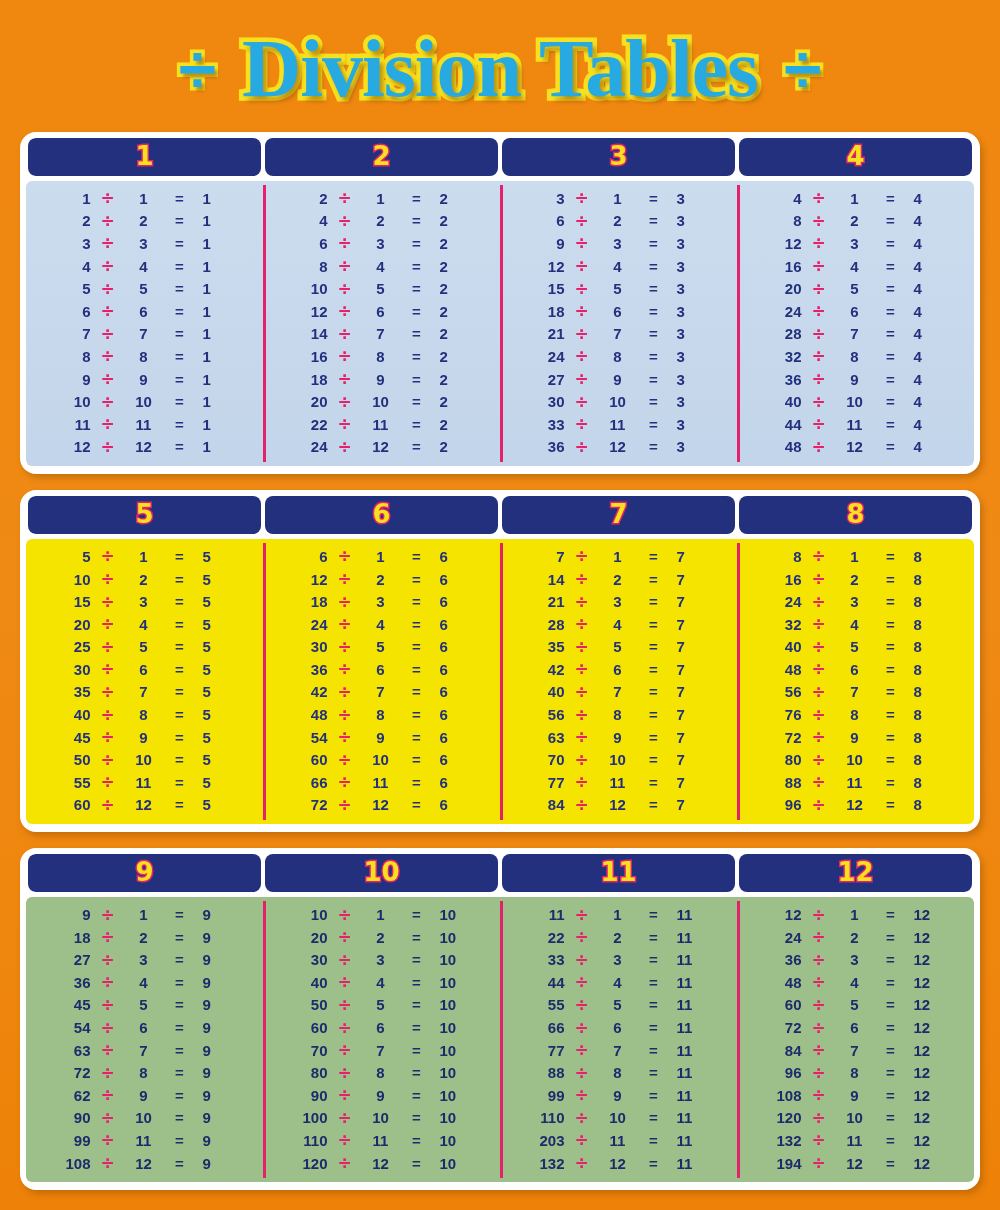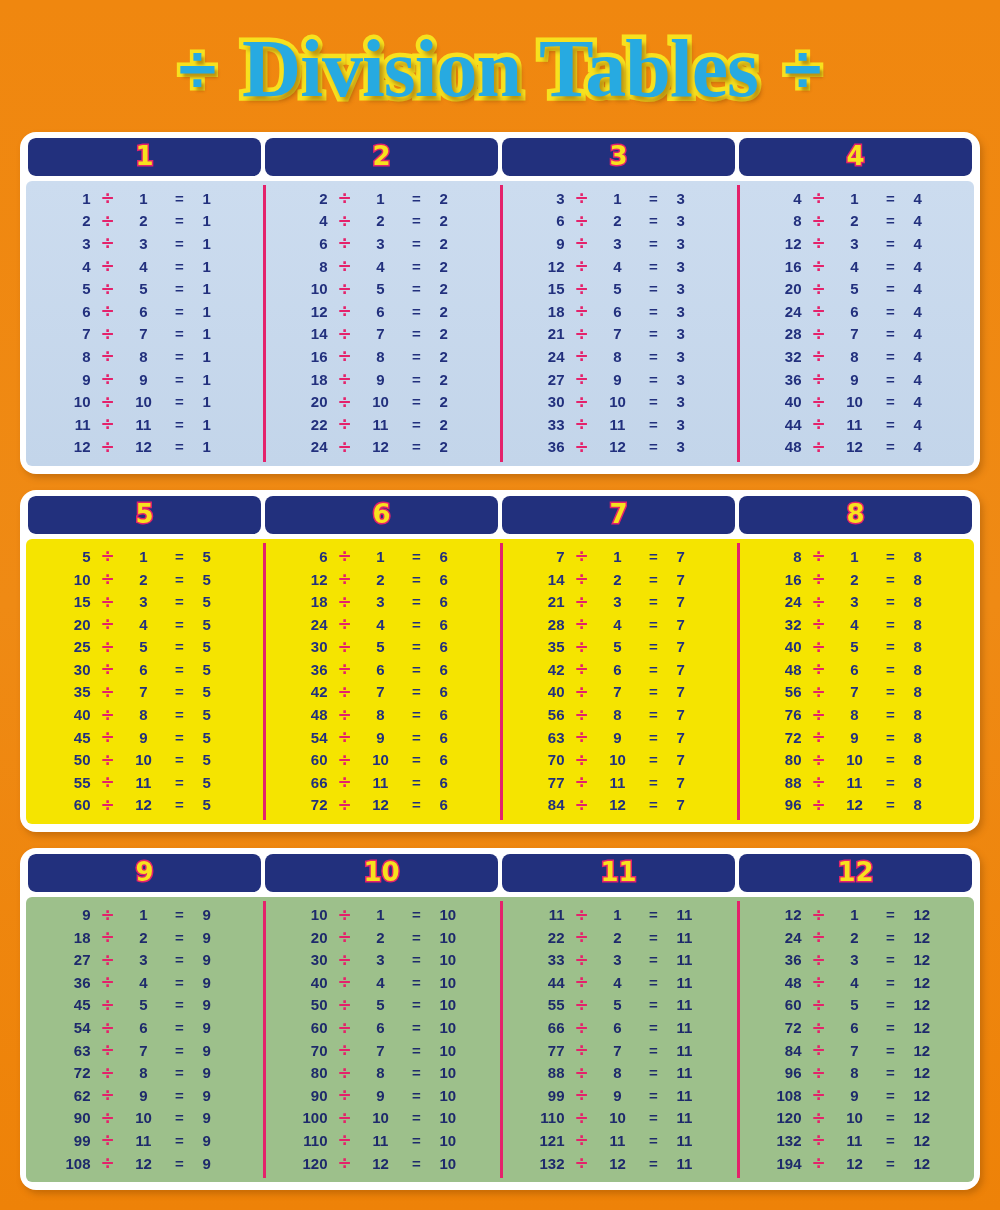--- a/index.html
+++ b/index.html
@@ -1095,21 +1095,21 @@
               <span class="cell-r">11</span>
             </div>
             <div class="row">
               <span class="cell-a">110</span>
               <span class="cell-op">÷</span>
               <span class="cell-b">10</span>
               <span class="cell-eq">=</span>
               <span class="cell-r">11</span>
             </div>
             <div class="row">
-              <span class="cell-a">121</span>
+              <span class="cell-a">203</span>
               <span class="cell-op">÷</span>
               <span class="cell-b">11</span>
               <span class="cell-eq">=</span>
               <span class="cell-r">11</span>
             </div>
             <div class="row">
               <span class="cell-a">132</span>
               <span class="cell-op">÷</span>
               <span class="cell-b">12</span>
               <span class="cell-eq">=</span>

